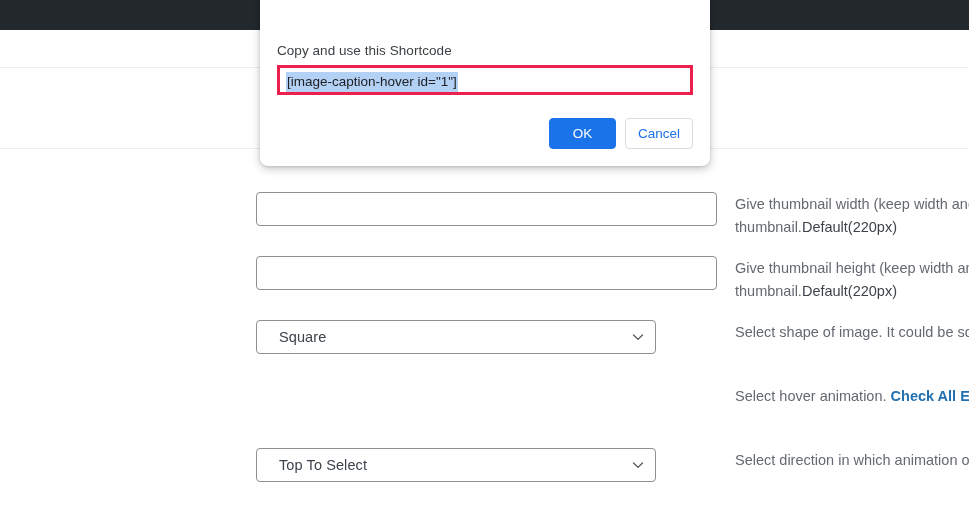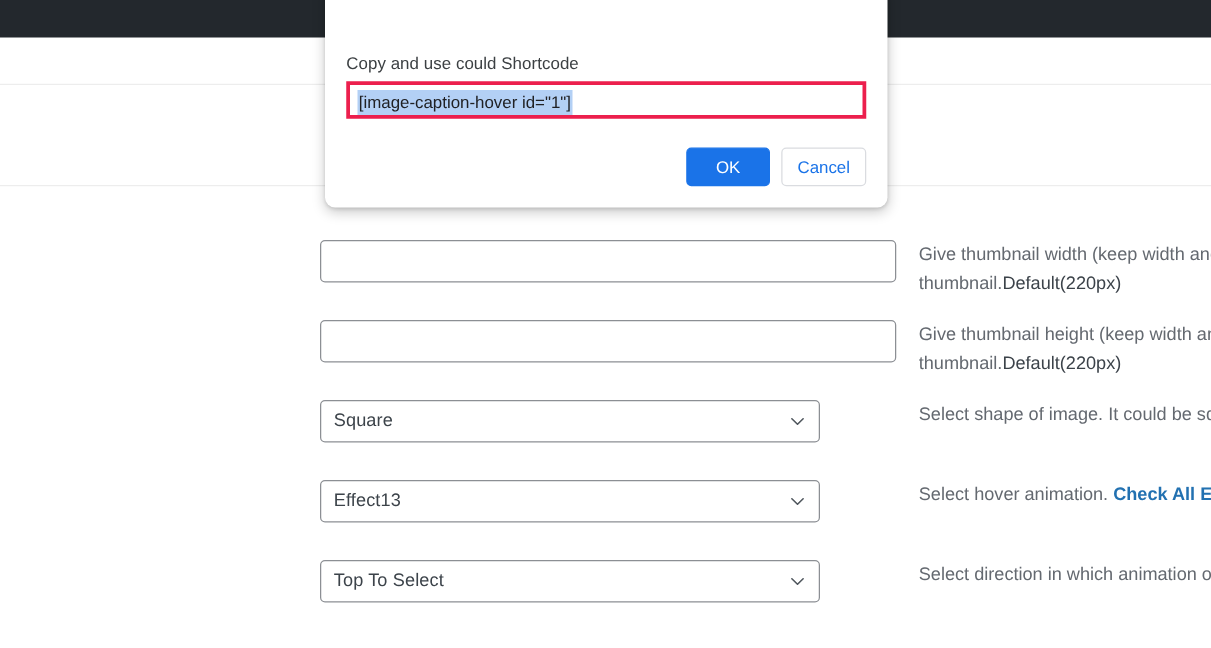--- a/index.html
+++ b/index.html
@@ -91,21 +91,21 @@
     left: 0;
     top: 0;
     width: 400px;
     height: 34px;
     box-sizing: border-box;
     border: 1px solid #8c8f94;
     border-radius: 4px;
     background: #ffffff;
     display: flex;
     align-items: center;
-    padding-left: 10px;
+    padding-left: 22px;
   }
   .select-label {
     font-size: 14.5px;
     color: #3c434a;
     line-height: 1;
     letter-spacing: .1px;
   }
   .chev {
     position: absolute;
     right: 12px;
@@ -260,28 +260,20 @@
         <svg class="chev" viewBox="0 0 12 12">
           <path d="M1.5 4 L6 8.4 L10.5 4" fill="none" stroke="#50575e" stroke-width="1.3" stroke-linecap="round" stroke-linejoin="round"></path>
         </svg>
       </div>
       <div class="desc">
         <span>Select shape of image. It could be squ</span>
       </div>
     </div>
 
     <div class="form-row row3">
-      <div class="select-wrap">
-        <div class="select-box">
-          <span class="select-label">Effect13</span>
-        </div>
-        <svg class="chev" viewBox="0 0 12 12">
-          <path d="M1.5 4 L6 8.4 L10.5 4" fill="none" stroke="#50575e" stroke-width="1.3" stroke-linecap="round" stroke-linejoin="round"></path>
-        </svg>
-      </div>
       <div class="desc">
         <span>Select hover animation. </span><span class="lnk">Check All Eff</span>
       </div>
     </div>
 
     <div class="form-row row4">
       <div class="select-wrap">
         <div class="select-box">
           <span class="select-label">Top To Select</span>
         </div>
@@ -292,21 +284,21 @@
       <div class="desc">
         <span>Select direction in which animation oc</span>
       </div>
     </div>
 
   </div>
 
   <div class="dialog">
 
 
-    <div class="dlg-msg">Copy and use could Shortcode</div>
+    <div class="dlg-msg">Copy and use this Shortcode</div>
 
     <div class="dlg-prompt-highlight">
       <span class="sel-text">[image-caption-hover id="1"]</span>
     </div>
 
     <button class="btn-ok">OK</button>
     <button class="btn-cancel">Cancel</button>
   </div>
 
 </div>

